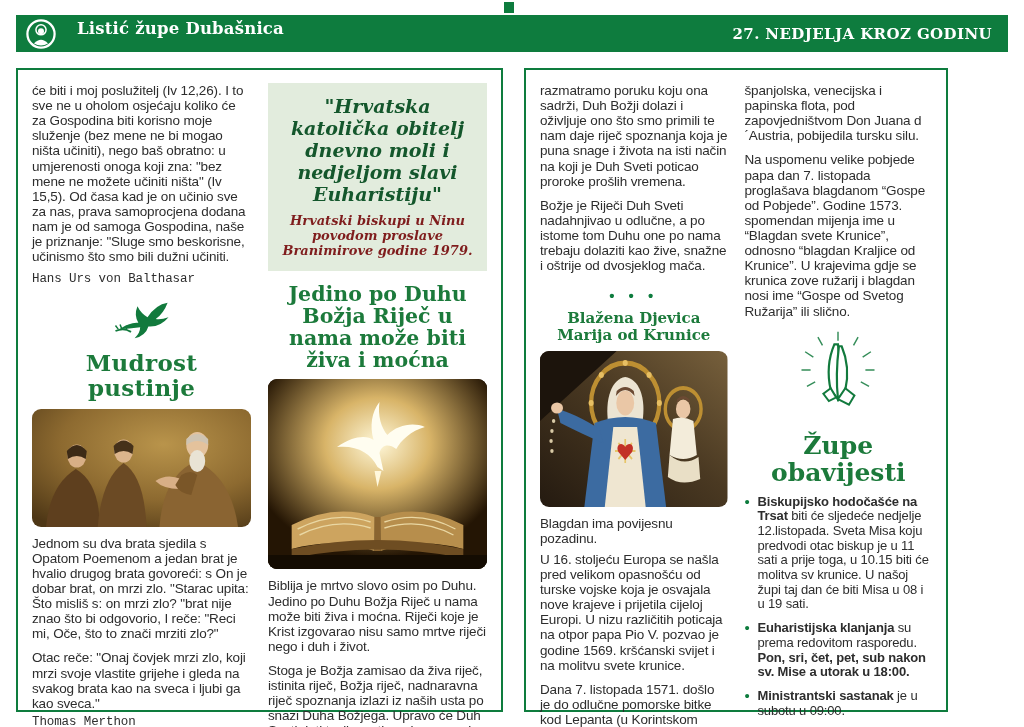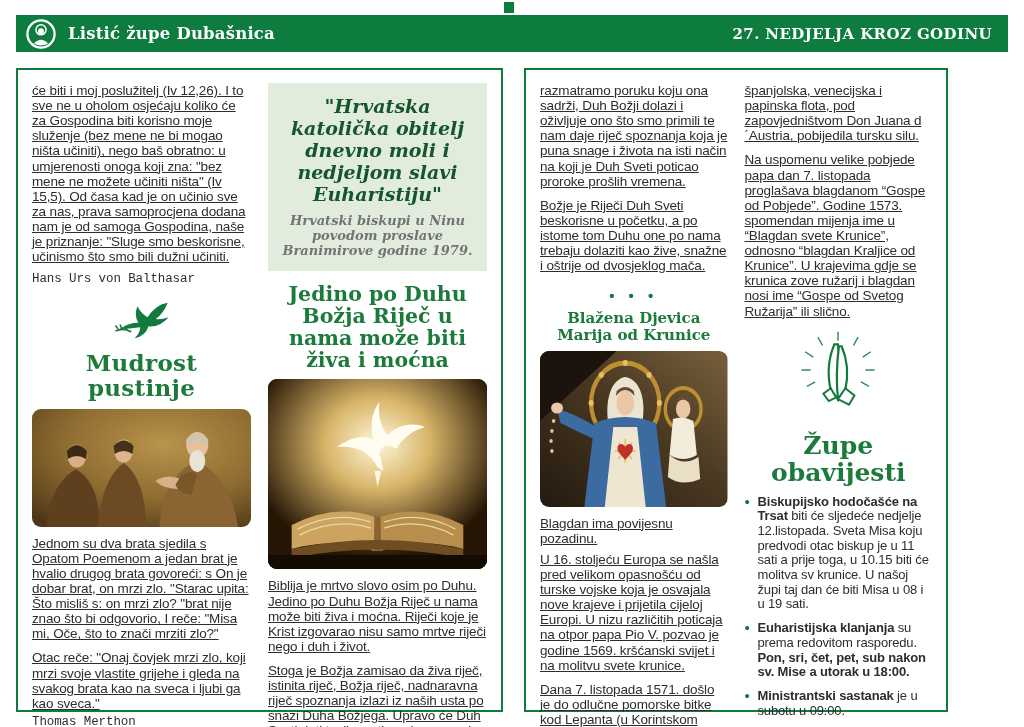--- a/index.html
+++ b/index.html
@@ -6,34 +6,34 @@
   html,body { width: 1024px; height: 727px; background: #ffffff; overflow: hidden; }
   body { font-family: "Liberation Sans", sans-serif; color: #2d2d2d; position: relative; }
 
   .top-mark { position: absolute; left: 504px; top: 2px; width: 10px; height: 11px; background: #0e7c3e; }
 
   .header-bar {
     position: absolute; left: 16px; top: 15px; width: 992px; height: 37px;
     background: #0e7c3e; display: flex; align-items: center; justify-content: space-between;
     padding: 0 16px 0 10px; color: #ffffff;
   }
-  .header-left { display: flex; align-items: center; gap: 12px; }
+  .header-left { display: flex; gap: 21px; }
   .logo { width: 30px; height: 30px; flex: 0 0 auto; }
   .header-title { font-family: "DejaVu Serif", serif; font-weight: bold; font-size: 16.5px; letter-spacing: .2px; }
   .header-right { font-family: "DejaVu Serif", serif; font-weight: bold; font-size: 15px; letter-spacing: .4px; }
 
   .page-frame {
     position: absolute; top: 68px; height: 644px; border: 2px solid #0e7c3e; background: #fff;
     display: flex; gap: 17px; padding: 13px 14px 10px 14px;
   }
   .frame-left  { left: 16px;  width: 487px; }
   .frame-right { left: 524px; width: 424px; }
   .col { flex: 1 1 0; min-width: 0; }
 
-  .body-text { font-size: 13.5px; line-height: 1.12; letter-spacing: -0.15px; margin-bottom: 9px; text-decoration: underline; }
+  .body-text { font-size: 13.5px; line-height: 1.12; letter-spacing: -0.15px; margin-bottom: 9px; }
   .attribution { font-size: 12.5px; line-height: 1.1; letter-spacing: -0.1px; margin-bottom: 6px; font-family: Liberation Mono, monospace; }
 
   .green-heading {
     font-family: "DejaVu Serif", serif; font-weight: bold; color: #1c7a3b;
     text-align: center; line-height: 1.08; margin: 6px 0 8px;
   }
   .h-mudrost  { font-size: 23px; letter-spacing: .3px; }
   .h-jedino   { font-size: 20.5px; margin-top: 12px; }
   .h-blazena  { font-size: 15px; }
   .h-zupe     { font-size: 25px; margin-top: 20px; }
@@ -45,21 +45,21 @@
 
   .quote-box {
     background: #e2ecdd; padding: 12px 8px 12px; text-align: center; margin-bottom: 4px;
   }
   .quote-text {
     font-family: "DejaVu Serif", serif; font-style: italic; font-weight: bold;
     color: #14572c; font-size: 19px; line-height: 1.16;
   }
   .quote-attr {
     font-family: "DejaVu Serif", serif; font-style: italic; font-weight: bold;
-    color: #737373; font-size: 13px; line-height: 1.15; margin-top: 9px;
+    color: #7f1d1d; font-size: 13px; line-height: 1.15; margin-top: 9px;
   }
 
   .dots-sep { text-align: center; color: #0e7c3e; font-weight: bold; font-size: 15px; letter-spacing: 5px; margin: 4px 0 2px; }
 
   .announcements { list-style: none; margin-top: 2px; }
   .announcements li {
     position: relative; padding-left: 13px; font-size: 13px; line-height: 1.13;
     letter-spacing: -0.15px; margin-bottom: 5px; margin-top: 9px;
   }
   .announcements li::before {
@@ -120,21 +120,21 @@
         <path d="M82 37 Q92 26 102 37 L101 45 Q92 39 83 45 Z" fill="#45311a"></path>
         <path d="M128 118 Q132 66 165 52 Q200 68 207 118 Z" fill="#8a6432"></path>
         <ellipse cx="166" cy="36" rx="11" ry="13" fill="#e4c29c"></ellipse>
         <path d="M155 30 Q166 20 177 30 L177 36 Q166 28 155 36 Z" fill="#cfc4b2"></path>
         <ellipse cx="166" cy="52" rx="8" ry="11" fill="#e9e3d4"></ellipse>
         <path d="M150 70 Q135 64 124 72 Q132 80 148 80 Z" fill="#d8af86"></path>
         <path d="M150 66 Q160 60 166 66 L160 86 Q148 84 144 76 Z" fill="#7a5628"></path>
       </svg>
     </div>
 
-    <p class="body-text">Jednom su dva brata sjedila s Opatom Poemenom a jedan brat je hvalio drugog brata govoreći: s On je dobar brat, on mrzi zlo. "Starac upita:  Što misliš s: on mrzi zlo? "brat nije znao što bi odgovorio, I reče: "Misa mi, Oče, što to znači mrziti zlo?"</p>
+    <p class="body-text">Jednom su dva brata sjedila s Opatom Poemenom a jedan brat je hvalio drugog brata govoreći: s On je dobar brat, on mrzi zlo. "Starac upita:  Što misliš s: on mrzi zlo? "brat nije znao što bi odgovorio, I reče: "Reci mi, Oče, što to znači mrziti zlo?"</p>
     <p class="body-text" style="margin-bottom:5px">Otac reče: "Onaj čovjek mrzi zlo, koji mrzi svoje vlastite grijehe i gleda na svakog brata kao na sveca i ljubi ga kao sveca."</p>
     <p class="attribution">Thomas Merthon</p>
   </div>
 
   <div class="col">
     <div class="quote-box">
       <div class="quote-text">"Hrvatska katolička obitelj dnevno moli i nedjeljom slavi Euharistiju"</div>
       <div class="quote-attr">Hrvatski biskupi u Ninu povodom proslave Branimirove godine 1979.</div>
     </div>
 
@@ -164,21 +164,21 @@
 
     <p class="body-text">Biblija je mrtvo slovo osim po Duhu. Jedino po Duhu Božja Riječ u nama može biti živa i moćna. Riječi koje je Krist izgovarao nisu samo mrtve riječi nego i duh i život.</p>
     <p class="body-text">Stoga je Božja zamisao da živa riječ, istinita riječ, Božja riječ, nadnaravna riječ spoznanja izlazi iz naših usta po snazi Duha Božjega. Upravo će Duh Sveti dati tvojim ustima da govore i objavljuju Božju namisao. Božje dijete treba žeđati za Riječju te ono prije svega treba poznavati Isusa.</p>
 
   </div>
 </div>
 
 <div class="page-frame frame-right">
   <div class="col">
     <p class="body-text">razmatramo poruku koju ona sadrži, Duh Božji dolazi i oživljuje ono što smo primili te nam daje riječ spoznanja koja je puna snage i života na isti način na koji je Duh Sveti poticao proroke prošlih vremena.</p>
-    <p class="body-text" style="margin-bottom:14px">Božje je Riječi Duh Sveti beskorisne u početku, a po istome tom Duhu one po nama trebaju dolaziti kao žive, snažne i oštrije od dvosjeklog mača.</p>
+    <p class="body-text" style="margin-bottom:14px">Božje je Riječi Duh Sveti nadahnjivao u odlučne, a po istome tom Duhu one po nama trebaju dolaziti kao žive, snažne i oštrije od dvosjeklog mača.</p>
 
     <div class="dots-sep">• • •</div>
     <h2 class="green-heading h-blazena">Blažena Djevica Marija od Krunice</h2>
 
     <div class="photo" style="height:156px">
       <svg viewBox="0 0 220 156" preserveAspectRatio="none">
         <defs>
           <linearGradient id="wall" x1="0" y1="1" x2="1" y2="0">
             <stop offset="0%" stop-color="#241a10"></stop>
               <stop offset="55%" stop-color="#4a3922"></stop>

